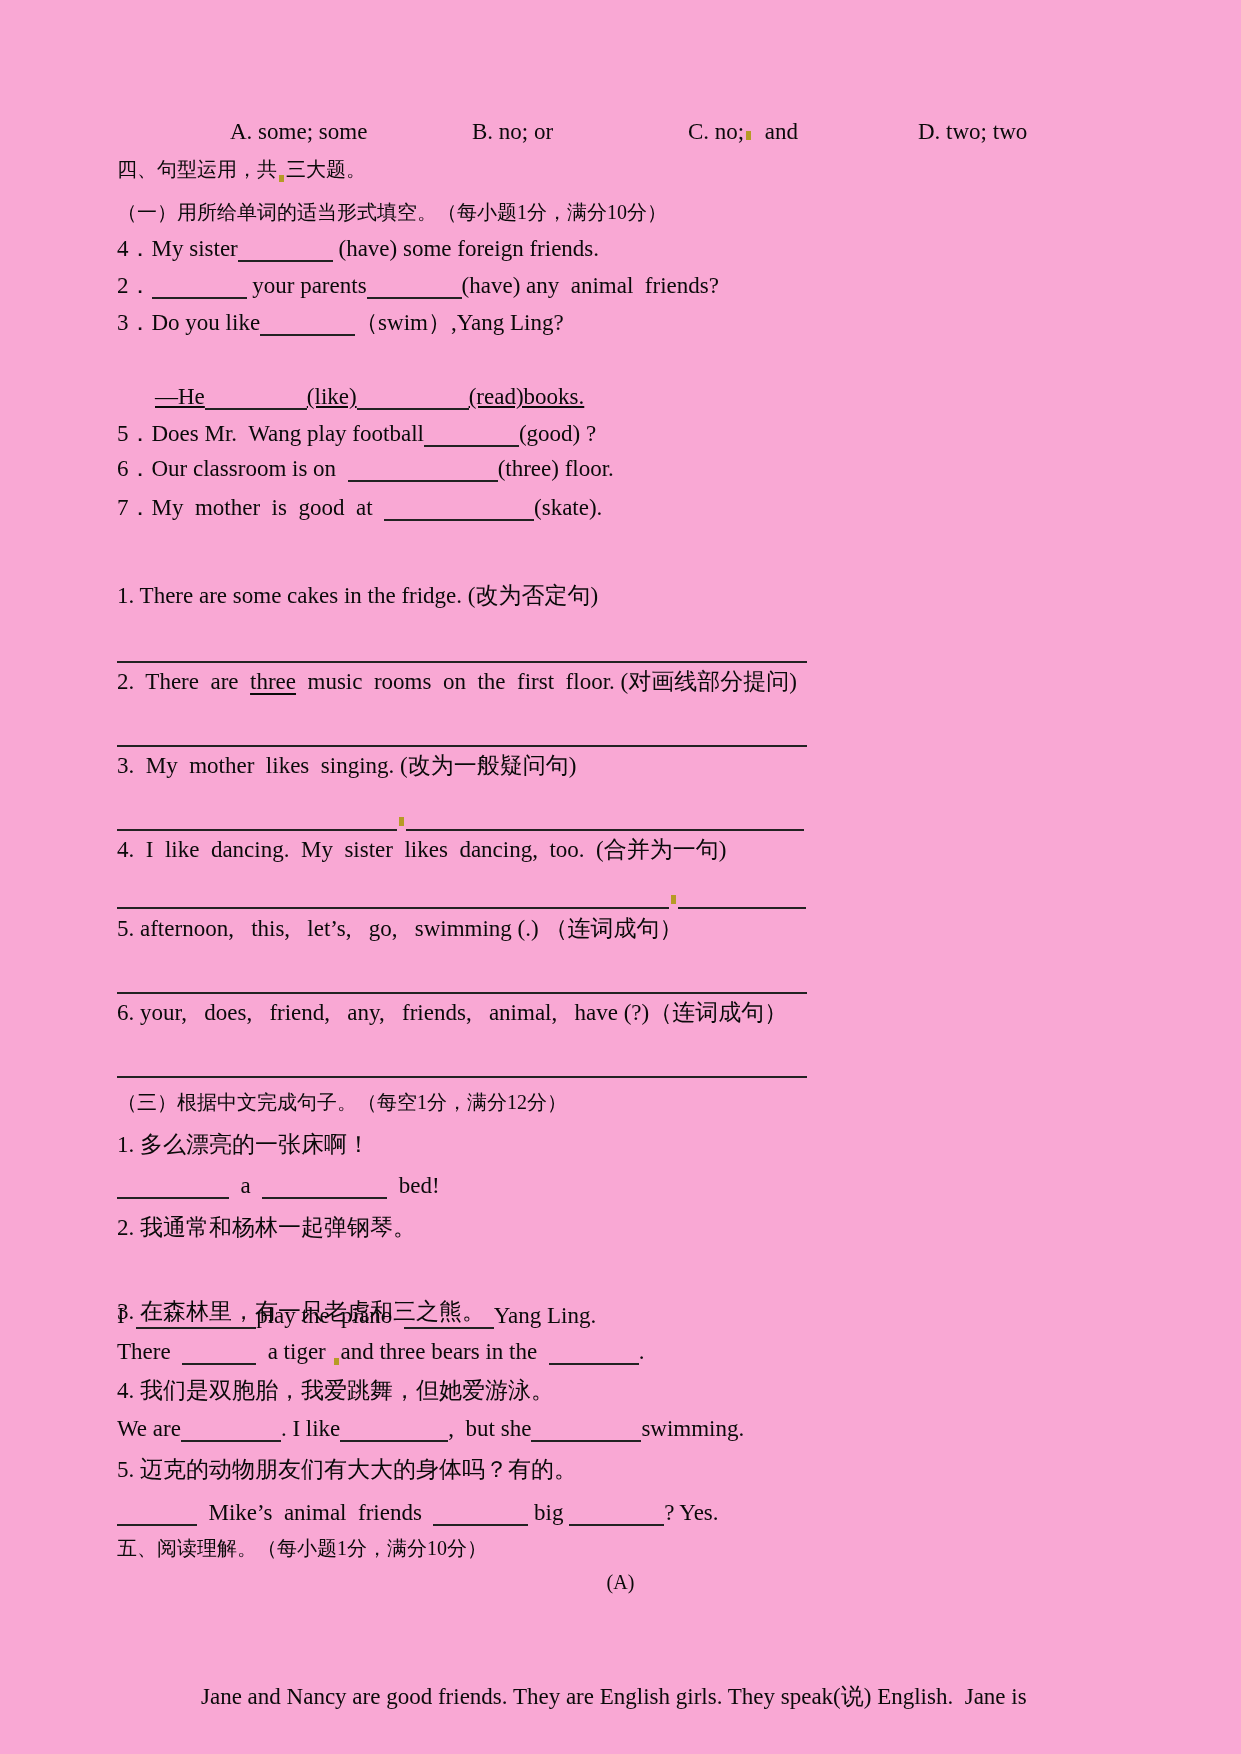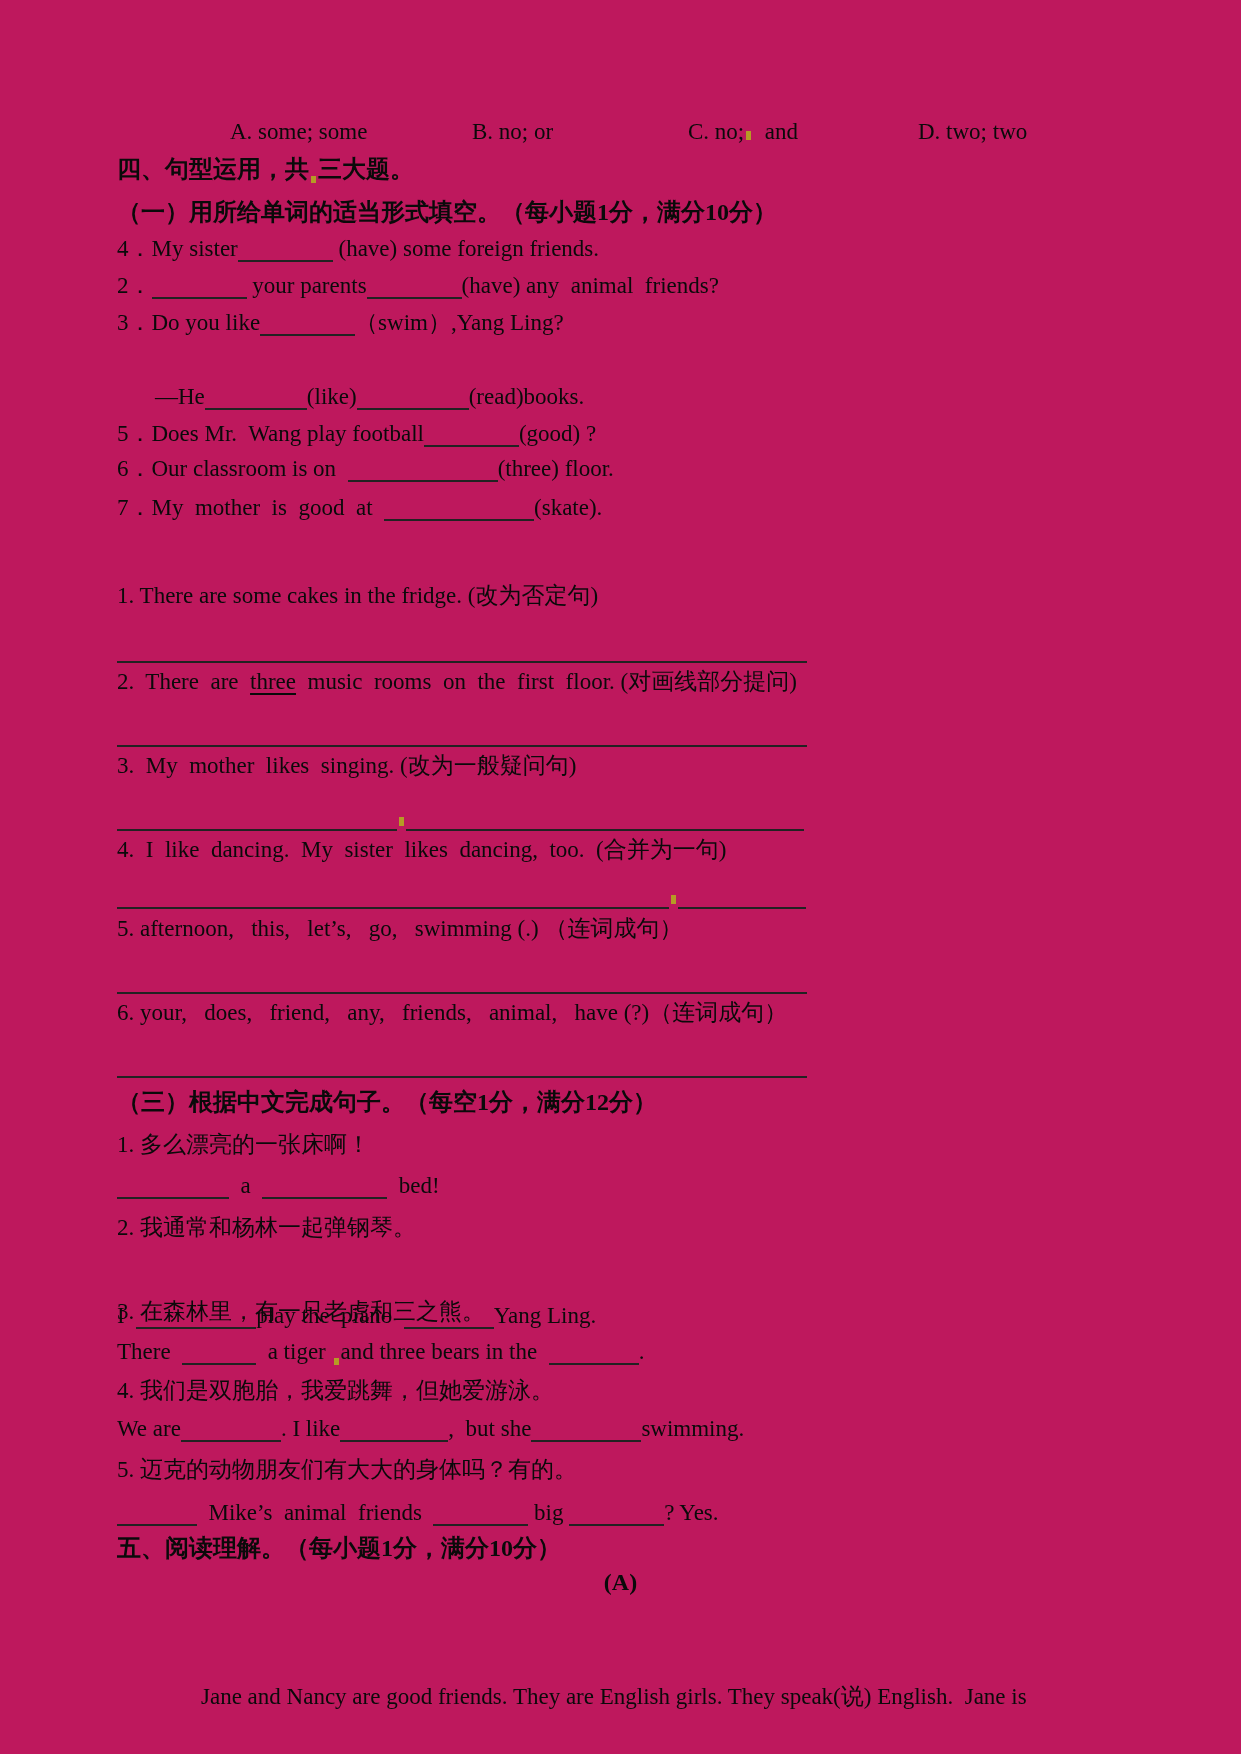--- a/index.html
+++ b/index.html
@@ -1,32 +1,32 @@
 <!DOCTYPE html>
 <html><head>
 <meta charset="utf-8">
 <style>
   html,body { margin:0; padding:0; background:#ffffff; }
   .page {
     position:relative;
     width:1241px; height:1754px;
-    background:#be185d;
+    background:#f9a8d4;
     color:#0a0a0a;
     font-family:"Liberation Serif","DejaVu Serif",serif;
     overflow:hidden;
   }
   .ln {
     position:absolute;
     left:117px; right:90px;
     height:34px; line-height:34px;
     font-size:23px;
     white-space:pre-wrap;
   }
-  .h { font-weight:700; font-size:24px; }
-  .indent1 { left:155px; }
+  .h { font-weight:400; font-size:20px; }
+  .indent1 { left:155px;text-decoration:underline; }
   .opts { left:0; right:0; }
   .opt { position:absolute; top:0; white-space:pre-wrap; }
   .center { left:0; right:0; text-align:center; }
   .para { text-indent:84px; }
   .seg { white-space:pre-wrap; }
   .u { text-decoration:underline; text-underline-offset:4px; }
   .blank {
     display:inline-block;
     height:22px;
     border-bottom:2px solid #222222;

